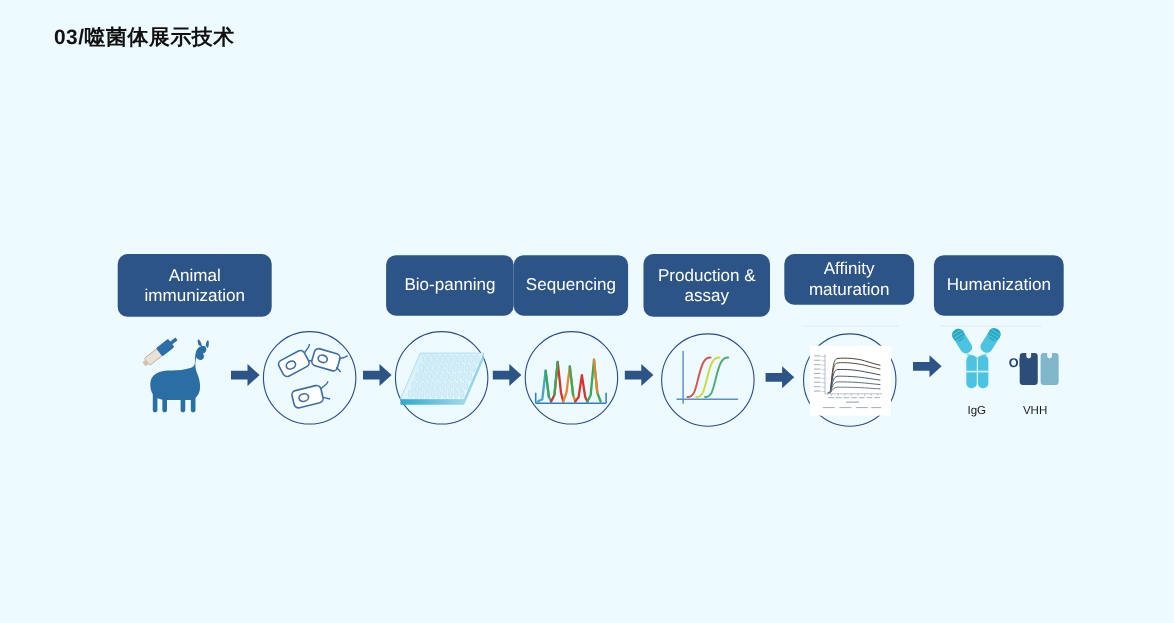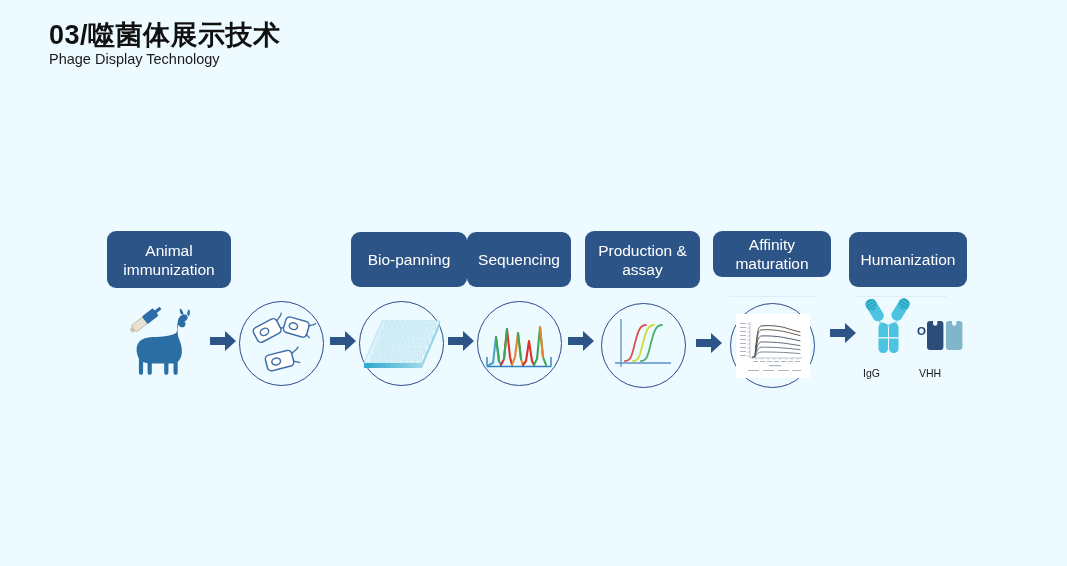--- a/index.html
+++ b/index.html
@@ -15,21 +15,21 @@
     position: relative;
   }
 
   
   .header {
     position: absolute;
     left: 49px;
     top: 22px;
   }
   .header-title {
-    font-size: 27px;
+    font-size: 19px;
     font-weight: bold;
     color: #111111;
     letter-spacing: 0.5px;
     line-height: 26px;
     white-space: nowrap;
   }
   .header-subtitle {
     font-size: 14.5px;
     font-weight: normal;
     color: #1b1b1b;
@@ -56,21 +56,21 @@
     display: flex;
     align-items: center;
     justify-content: center;
     text-align: center;
     font-size: 15.5px;
     line-height: 19px;
     box-sizing: border-box;
     padding: 4px 10px;
   }
 
-  .box-0 { left: 107px; top: 9px;  width: 124px; height: 57px; }
+  .box-0 { left: 107px; top: 9px;  width: 140px; height: 57px; }
   .box-1 { left: 233px; top: 9px;  width: 105px; height: 57px; }
   .box-2 { left: 351px; top: 10px; width: 116px; height: 55px; }
   .box-3 { left: 467px; top: 10px; width: 104px; height: 55px; }
   .box-4 { left: 585px; top: 9px;  width: 115px; height: 57px; }
   .box-5 { left: 713px; top: 9px;  width: 118px; height: 46px; }
   .box-6 { left: 849px; top: 10px; width: 118px; height: 55px; text-align: right; }
 
   
   .icon-circle {
     position: absolute;
@@ -136,20 +136,21 @@
     position: absolute;
     left: 70px;
     top: 25px;
     width: 40px;
     height: 34px;
   }
   .molecule-label {
     position: absolute;
     font-size: 10.5px;
     color: #1a1a1a;
+    text-align: center;
     white-space: nowrap;
   }
   .lbl-igg { left: 8px; top: 72px; width: 50px; }
   .lbl-vhh { left: 64px; top: 72px; width: 44px; }
 
   
   .faint-line {
     position: absolute;
     height: 1px;
     background: #dfeef4;
@@ -157,21 +158,20 @@
   .fl-1 { left: 729px; top: 296px; width: 88px; }
   .fl-2 { left: 855px; top: 296px; width: 92px; }
 
   svg { display: block; }
 </style>
 </head>
 <body>
 
 <div class="header">
   <div class="header-title">03/噬菌体展示技术</div>
-  <div class="header-subtitle">Phage Display Technology</div>
 </div>
 
 <div class="workflow">
 
   <div class="stage-box box-0">
     <span>Animal<br>immunization</span>
   </div>
   <div class="stage-box box-2">
     <span>Bio-panning</span>
   </div>

